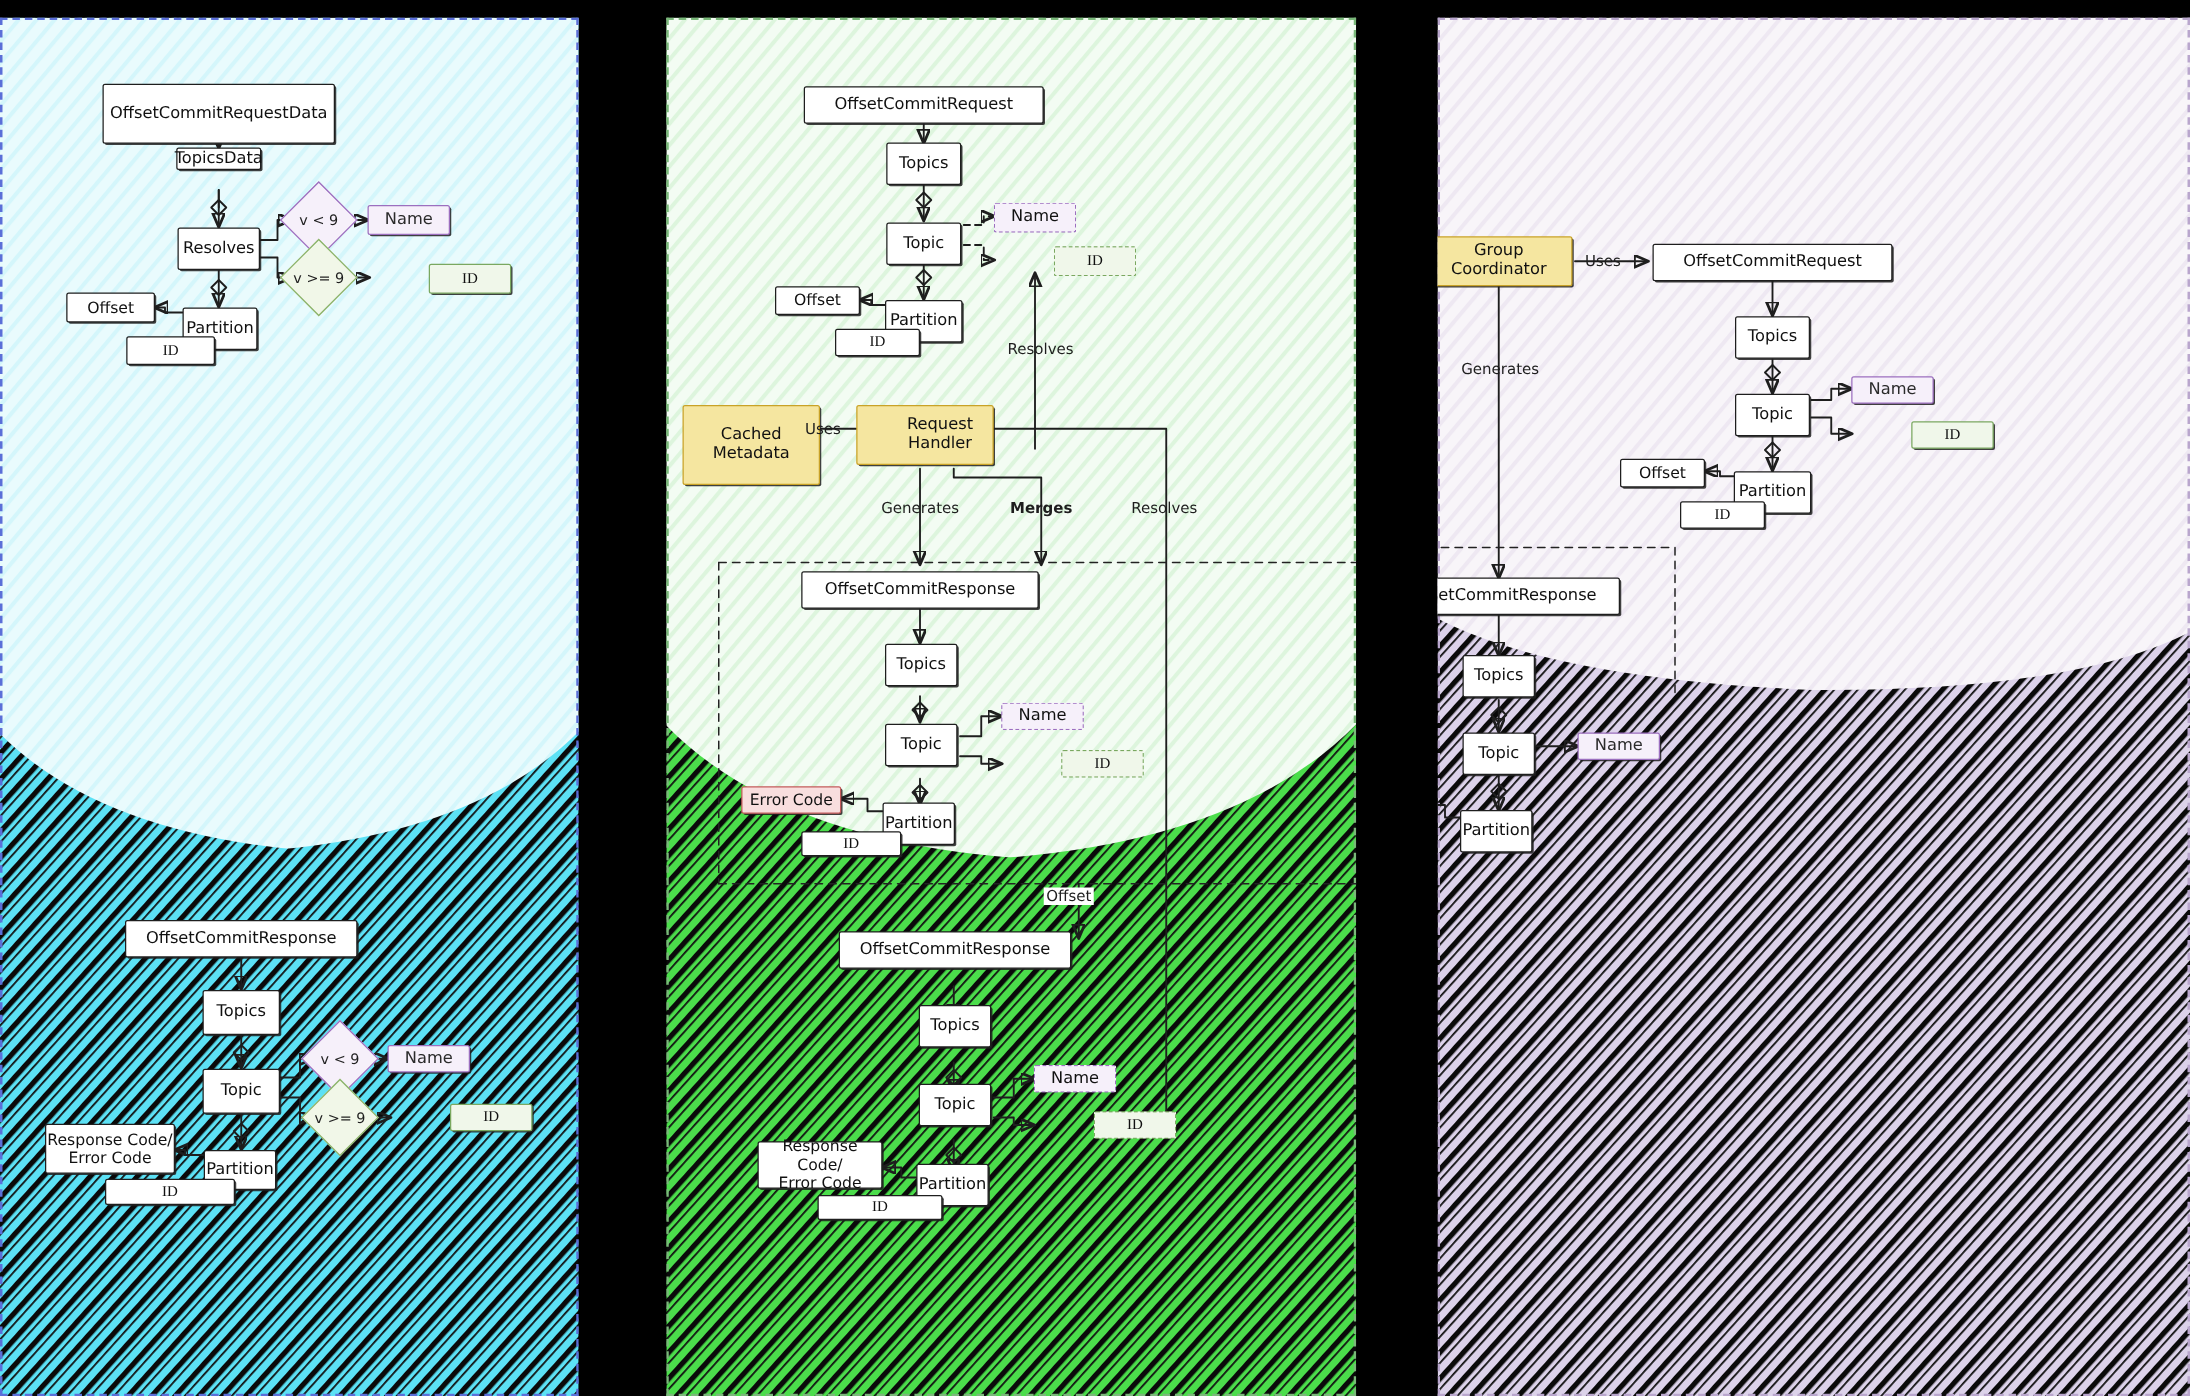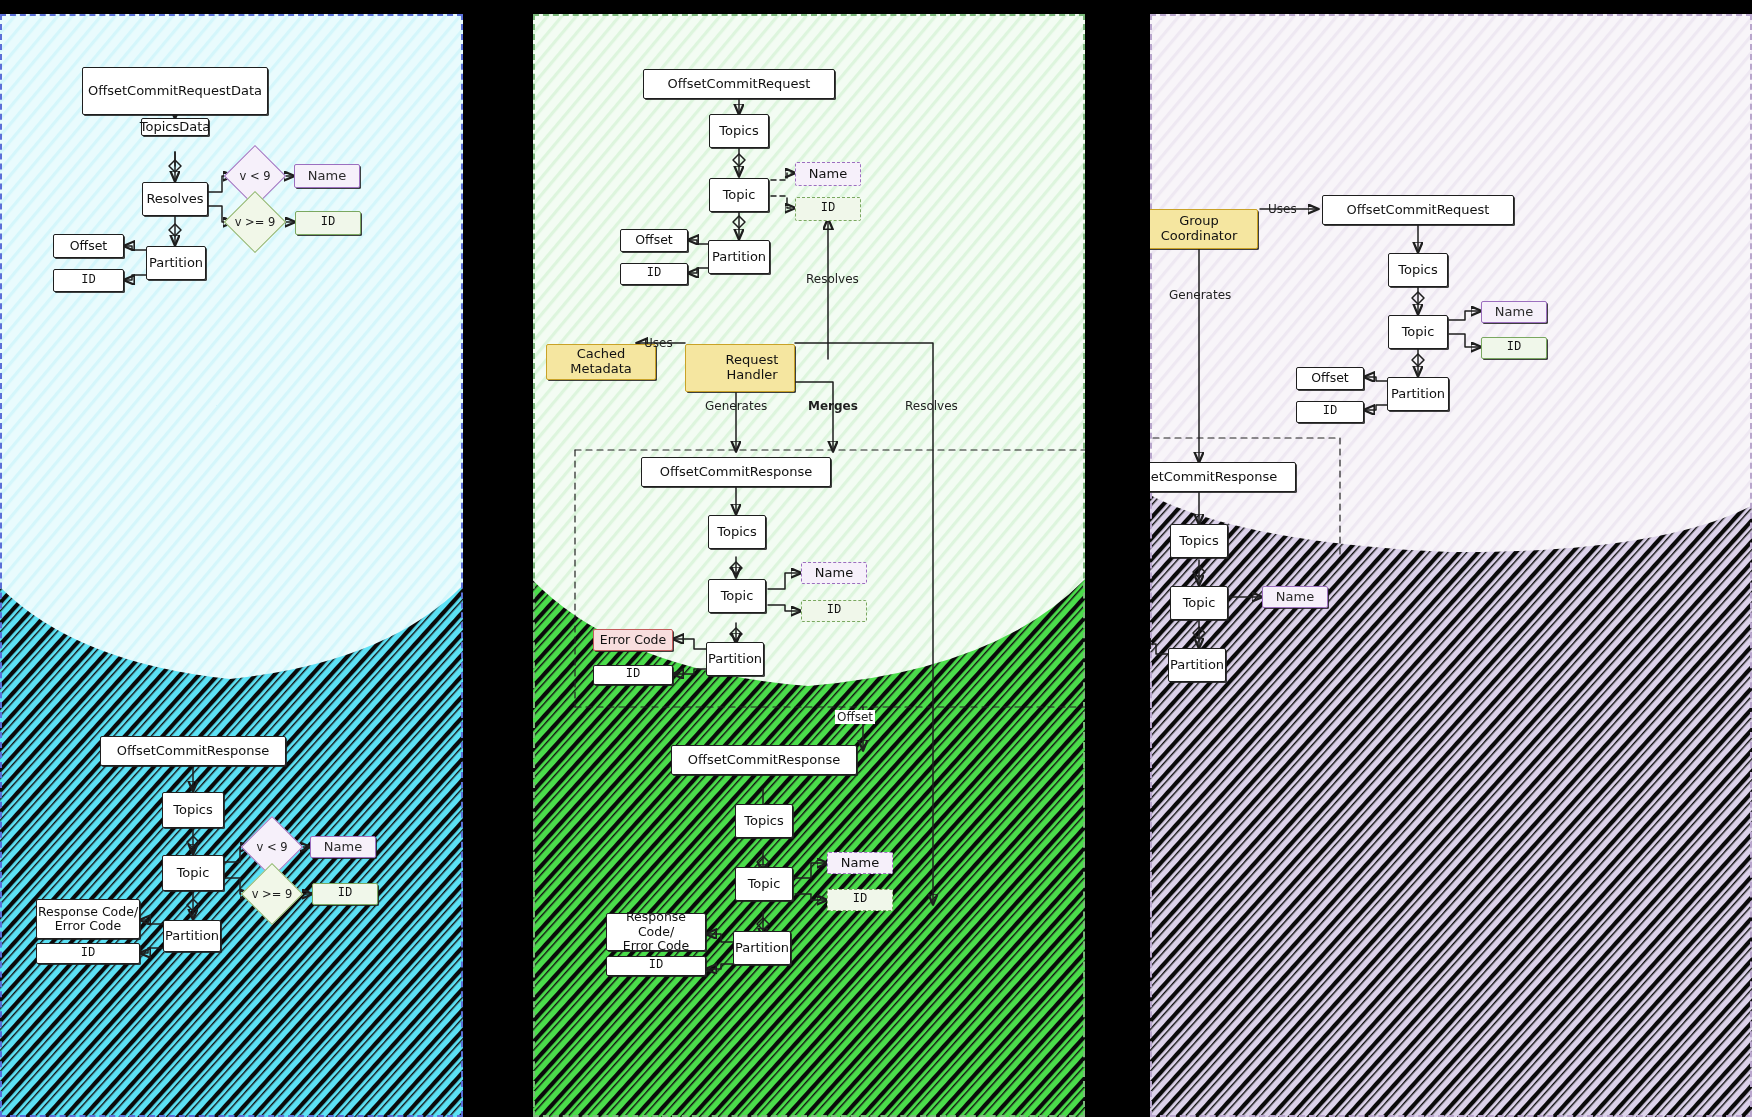--- a/index.html
+++ b/index.html
@@ -39,25 +39,25 @@
     color:#111;
     background:#fff;
     border:1.6px solid #1e1e1e;
     border-radius:2px;
     box-shadow:1.4px 1.4px 0 -0.4px rgba(30,30,30,.85);
     line-height:1.15;
     white-space:pre-line;
     z-index:5;
   }
   .node.small{font-size:12.5px;}
-  .node.mono{font-family:Liberation Mono, monospace;font-size:12px;}
+  .node.mono{font-family:Liberation Serif, serif;font-size:12px;margin-left:48px;}
 
   .node.purple{border-color:#9c6fbf;background:#f6f0fa;color:#2b2b2b;}
   .node.green  {border-color:#7aa860;background:#f0f7ea;}
-  .node.yellow {border-color:#c9a227;background:#f5e6a0;margin-top:20px;}
+  .node.yellow {border-color:#c9a227;background:#f5e6a0;}
   .node.red    {border-color:#c45b5b;background:#f8dede;}
   .node.dashed-purple{border:1.6px dashed #9c6fbf;background:#f6f0fa;box-shadow:none;}
   .node.dashed-green {border:1.6px dashed #7aa860;background:#f0f7ea;box-shadow:none;}
 
   .diamond{
     position:absolute;
     display:flex;align-items:center;justify-content:center;
     font-size:11.5px;color:#1e1e1e;
     z-index:5;
   }
@@ -268,21 +268,21 @@
 
     <div class="node" style="left:110px;top:55px;width:192px;height:30px;">OffsetCommitRequest</div>
     <div class="node" style="left:176px;top:100px;width:60px;height:34px;">Topics</div>
     <div class="node" style="left:176px;top:164px;width:60px;height:34px;">Topic</div>
     <div class="node" style="left:175px;top:226px;width:62px;height:34px;">Partition</div>
     <div class="node small" style="left:87px;top:215px;width:68px;height:23px;">Offset</div>
     <div class="node mono" style="left:87px;top:249px;width:68px;height:22px;">ID</div>
     <div class="node dashed-purple" style="left:262px;top:148px;width:66px;height:24px;">Name</div>
     <div class="node dashed-green mono" style="left:262px;top:183px;width:66px;height:24px;">ID</div>
 
-    <div class="node yellow" style="left:13px;top:310px;width:110px;height:36px;text-align:center;">Cached Metadata</div>
+    <div class="node yellow" style="left:13px;top:310px;width:110px;height:64px;text-align:center;">Cached Metadata</div>
     <div class="node yellow" style="left:152px;top:310px;width:110px;height:48px;padding-left:24px;">Request Handler</div>
 
     <div class="node" style="left:108px;top:443px;width:190px;height:30px;">OffsetCommitResponse</div>
     <div class="node" style="left:175px;top:501px;width:58px;height:34px;">Topics</div>
     <div class="node" style="left:175px;top:565px;width:58px;height:34px;">Topic</div>
     <div class="node" style="left:173px;top:628px;width:58px;height:34px;">Partition</div>
     <div class="node red small" style="left:60px;top:615px;width:80px;height:22px;">Error Code</div>
     <div class="node mono" style="left:60px;top:651px;width:80px;height:20px;">ID</div>
     <div class="node dashed-purple" style="left:268px;top:548px;width:66px;height:22px;">Name</div>
     <div class="node dashed-green mono" style="left:268px;top:586px;width:66px;height:22px;">ID</div>

